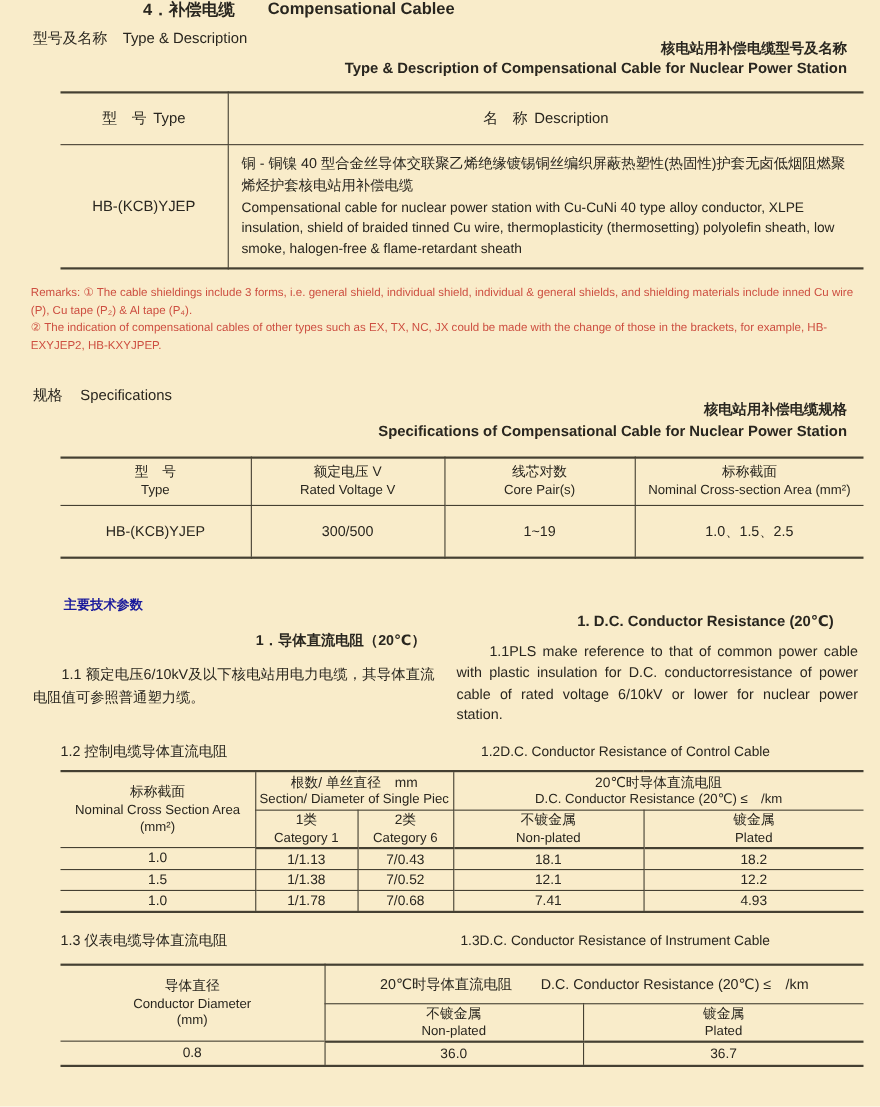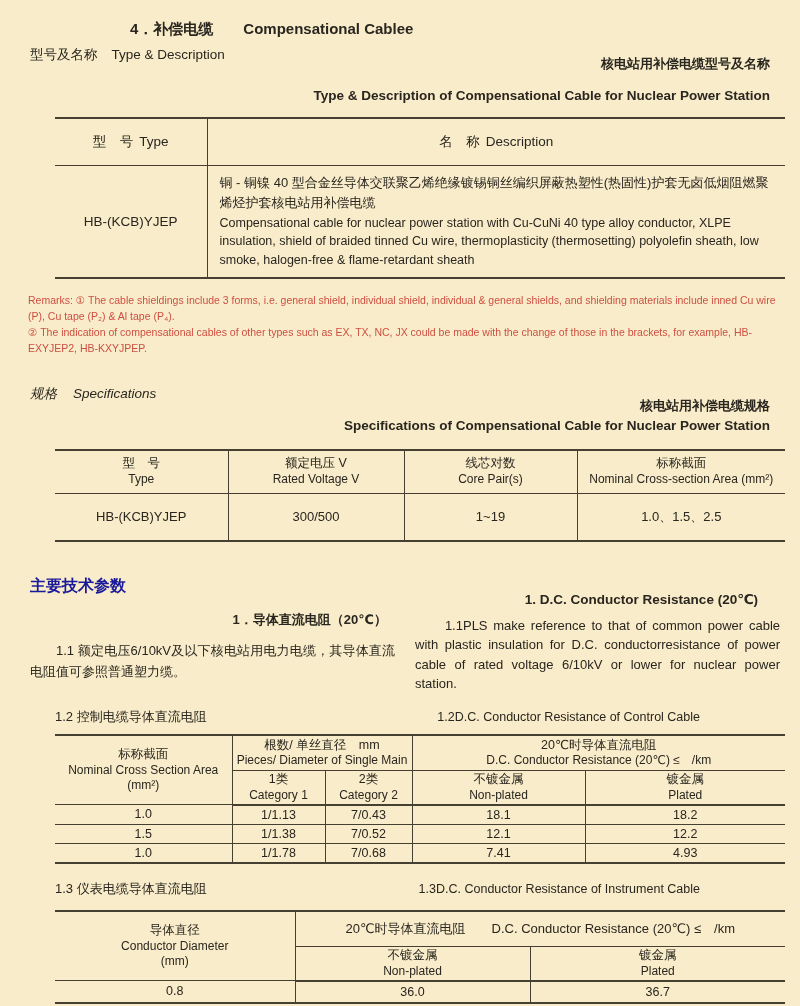--- a/index.html
+++ b/index.html
@@ -4,61 +4,60 @@
 <style>
   html,body{margin:0;padding:0;}
   .page{
     position:relative;
     width:800px;height:1006px;
     background:#f9ecca;
     overflow:hidden;
     color:#29261f;
     font-family:"Liberation Sans","DejaVu Sans",sans-serif;
     box-sizing:border-box;
-    padding-top:20px;
   }
   
   .title-line{margin-left:130px;display:flex;gap:30px;font-weight:bold;font-size:15px;}
   .row2{display:flex;justify-content:space-between;align-items:flex-start;padding:7px 30px 0 30px;}
   .row2-left{display:flex;gap:14px;font-size:13.5px;align-items:baseline;}
   .row2-right{font-weight:bold;font-size:13px;margin-top:9px;}
-  .row3{text-align:right;padding-right:30px;font-weight:bold;font-size:13.5px;margin-top:15px;}
+  .row3{text-align:right;padding-right:30px;font-weight:bold;font-size:13.5px;margin-top:1px;}
   
   table{border-collapse:collapse;table-layout:fixed;}
   td,th{padding:0;font-weight:normal;}
   
   .t1{width:730px;margin:14px 0 0 55px;border-top:2px solid #454032;border-bottom:2px solid #454032;}
   .t1 .hdr td{border-bottom:1.5px solid #454032;height:46px;text-align:center;font-size:13.5px;vertical-align:middle;}
   .t1 td.c1{border-right:1.5px solid #454032;text-align:center;vertical-align:middle;font-size:13.5px;}
   .t1 .zh-en{display:inline-flex;gap:6px;align-items:baseline;}
   .t1 .desc-cell{padding:7px 12px 7px 12px;vertical-align:top;}
   .desc-zh{font-size:13px;line-height:1.52;}
   .desc-en{font-size:12.5px;line-height:1.5;margin-top:1px;}
   
   .notes{display:flex;gap:16px;padding:14px 12px 0 28px;}
   .notes-zh{width:372px;color:#bf4434;font-weight:bold;font-size:11px;line-height:1.62;}
   .notes-en{flex:1;color:#cd4f41;font-size:10.5px;line-height:1.52;padding-right:4px;}
   
   .spec-row{display:flex;justify-content:space-between;align-items:flex-start;padding:28px 30px 0 30px;}
-  .spec-left{display:flex;gap:16px;font-size:13.5px;align-items:baseline;font-style:italic;}
+  .spec-left{display:flex;gap:16px;font-size:13.5px;align-items:baseline;}
   .spec-right{text-align:right;font-weight:bold;margin-top:12px;}
   .spec-right .l1{font-size:13px;}
   .spec-right .l2{font-size:13.5px;margin-top:3px;}
   
   .t2{width:730px;margin:16px 0 0 55px;border-top:2px solid #454032;border-bottom:2px solid #454032;}
   .t2 th{border-right:1px solid #454032;border-bottom:1.5px solid #454032;height:42px;vertical-align:middle;text-align:center;}
   .t2 th:last-child,.t2 td:last-child{border-right:none;}
   .t2 td{border-right:1px solid #454032;height:46px;text-align:center;vertical-align:middle;font-size:13px;}
   .hzh{font-size:12.5px;display:block;line-height:1.35;}
   .hen{font-size:12px;display:block;line-height:1.3;}
   
   .main-cols{display:flex;gap:20px;padding:34px 10px 0 30px;}
   .col-l{width:365px;}
   .col-r{flex:1;padding-right:10px;}
-  .blue-zh{color:#19199b;font-weight:bold;font-size:16px;}
+  .blue-zh{color:#19199b;font-weight:bold;font-size:12px;margin-left:28px;}
   .blue-en{color:#19199b;font-weight:bold;font-size:15px;}
   .s1-zh{font-weight:bold;font-size:13px;text-align:right;padding-right:8px;margin-top:14px;}
   .s1-en{font-weight:bold;font-size:13.5px;text-align:right;padding-right:22px;margin-top:15px;}
   .p-zh{font-size:13px;line-height:1.65;text-indent:2em;margin-top:11px;text-align:justify;}
   .p-en{font-size:13px;line-height:1.5;text-indent:2.3em;margin-top:9px;text-align:justify;}
   .sub-row{display:flex;justify-content:space-between;padding:14px 100px 0 55px;align-items:baseline;}
   .sub-zh{font-size:13px;}
   .sub-en{font-size:12.5px;}
   
   .t3{width:730px;margin:8px 0 0 55px;border-top:2px solid #454032;border-bottom:2px solid #454032;}
@@ -207,35 +206,35 @@
       </colgroup>
     <tbody>
         <tr class="grp">
       <th rowspan="2">
         <span class="hzh">标称截面</span>
         <span class="hen">Nominal Cross Section Area</span>
         <span class="hen">(mm²)</span>
       </th>
       <th colspan="2">
         <span class="hzh">根数/ 单丝直径　mm</span>
-        <span class="hen">Pieces/  Diameter of Single Main</span>
+        <span class="hen">Section/  Diameter of Single Piec</span>
       </th>
       <th colspan="2">
         <span class="hzh">20℃时导体直流电阻</span>
         <span class="hen">D.C. Conductor Resistance (20℃) ≤　/km</span>
       </th>
     </tr>
     <tr class="subh">
       <th>
         <span class="hzh">1类</span>
         <span class="hen">Category 1</span>
       </th>
       <th>
         <span class="hzh">2类</span>
-        <span class="hen">Category 2</span>
+        <span class="hen">Category 6</span>
       </th>
       <th>
         <span class="hzh">不镀金属</span>
         <span class="hen">Non-plated</span>
       </th>
       <th>
         <span class="hzh">镀金属</span>
         <span class="hen">Plated</span>
       </th>
     </tr>

